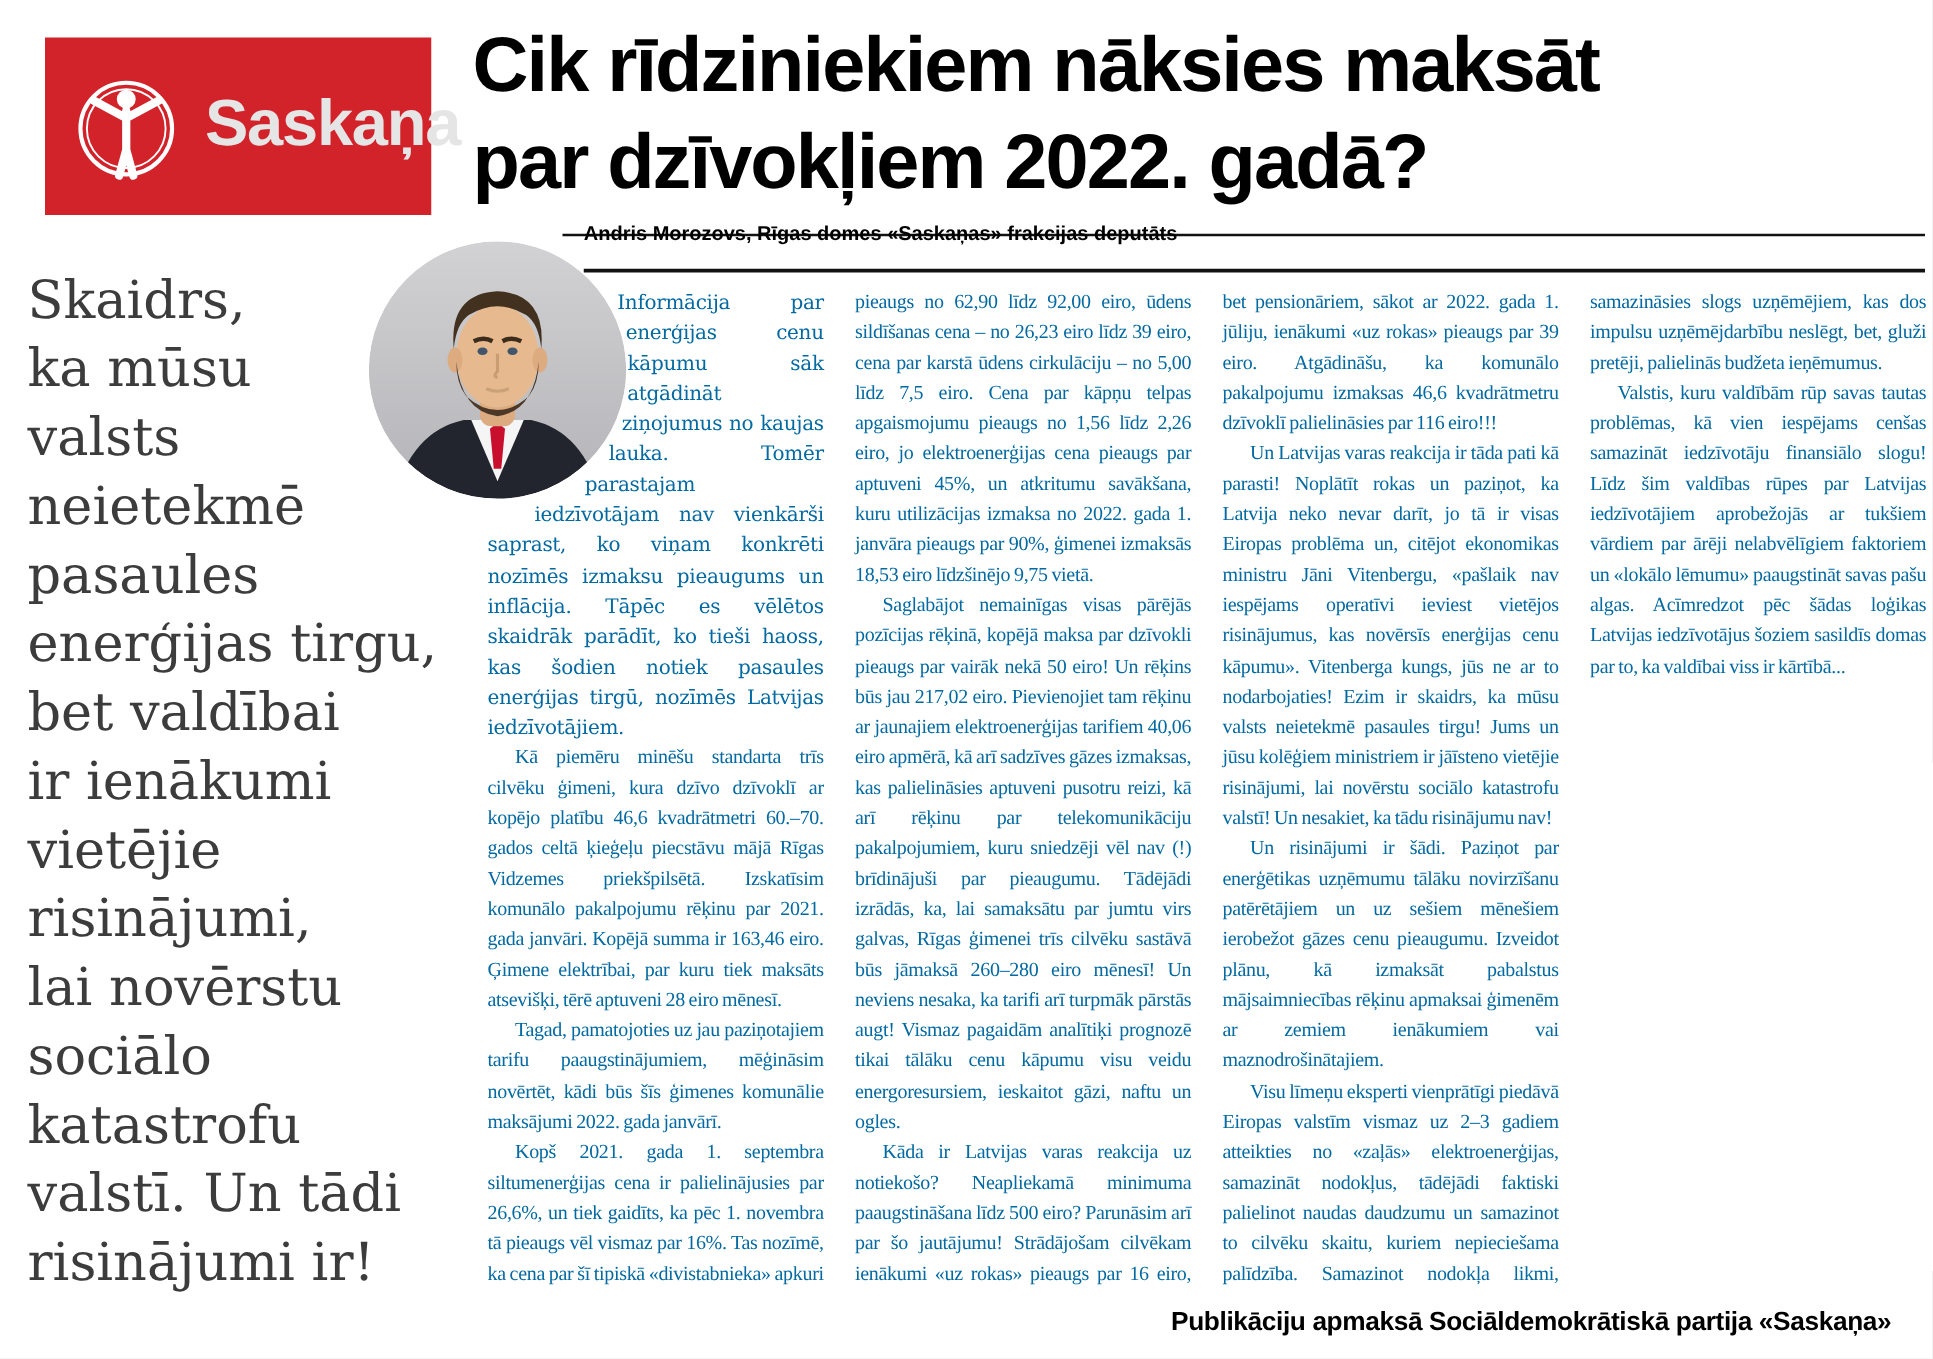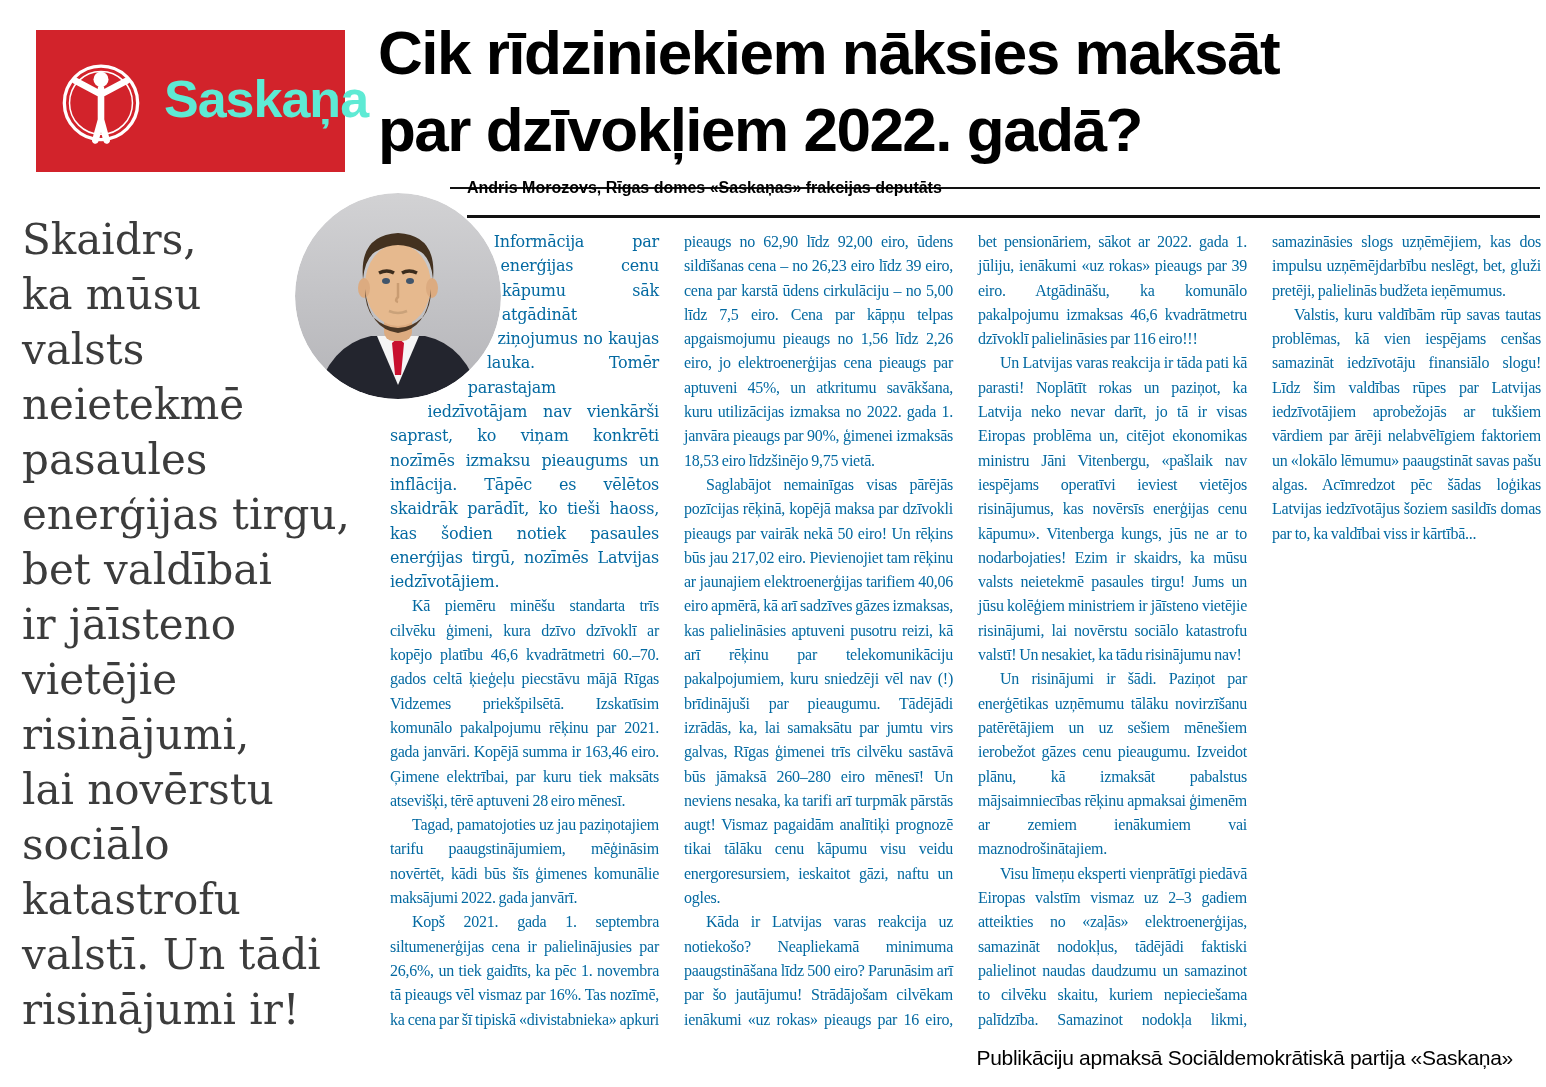--- a/index.html
+++ b/index.html
@@ -9,21 +9,21 @@
     font-family:"Liberation Sans", sans-serif; color:#000;
   }
 
   
   .logo {
     position:absolute; left:36px; top:30px; width:309px; height:142px;
     display:flex; align-items:center; gap:16px; padding-left:18px; box-sizing:border-box;
   }
   .logo-icon svg { width:94px; height:94px; display:block; }
   .logo-text {
-    color:#5eead4; font-weight:bold; font-size:52px; letter-spacing:-1px; line-height:1;
+    color:#e5e5e5; font-weight:bold; font-size:52px; letter-spacing:-1px; line-height:1;
     padding-bottom:4px;
   }
 
   
   .headline {
     position:absolute; left:378px; top:14px; width:1162px;
     text-align:left; font-weight:bold; font-size:62px; line-height:77px;
     letter-spacing:-1.5px; color:#000;
   }
 
@@ -56,21 +56,21 @@
   .photo-spacer {
     float:left; width:118px; height:176px;
     shape-outside:circle(110px at 2px 66px);
   }
   .body-para { margin:0; }
   .body-para + .body-para { text-indent:22px;font-family:Liberation Serif, serif; }
 
   
   .footer {
     position:absolute; right:33px; top:1046px;
-    font-size:21px; font-weight:normal; letter-spacing:-0.3px;margin-left:48px;
+    font-size:21px; font-weight:bold; letter-spacing:-0.3px;margin-left:48px;
   }
 </style>
 </head>
 <body>
 
 <div class="page">
 
   <div class="logo" style="background: rgb(210, 35, 43);">
     <span class="logo-icon">
       <svg viewBox="0 0 100 100" aria-hidden="true">
@@ -136,21 +136,21 @@
     </svg>
   </div>
 
   <div class="pullquote">Skaidrs,
 ka mūsu
 valsts
 neietekmē
 pasaules
 enerģijas tirgu,
 bet valdībai
-ir jāīsteno
+ir ienākumi
 vietējie
 risinājumi,
 lai novērstu
 sociālo
 katastrofu
 valstī. Un tādi
 risinājumi ir!</div>
 
   <div class="columns" lang="lv">
     <div class="photo-spacer"></div>

